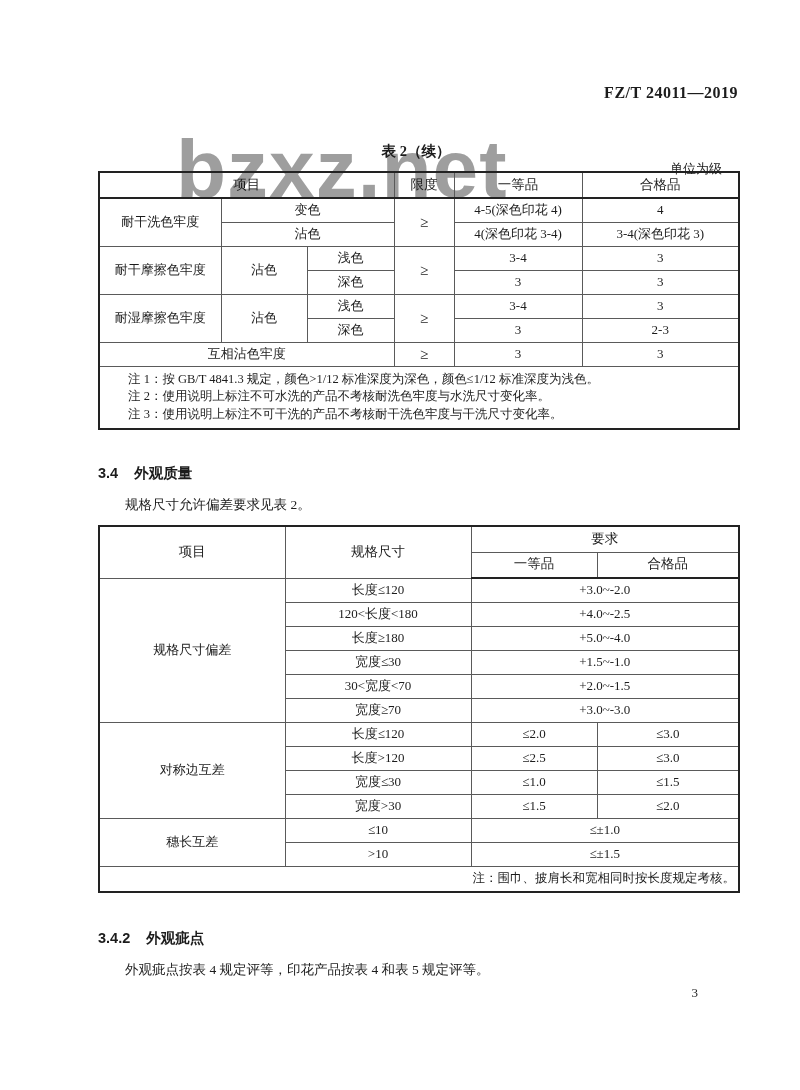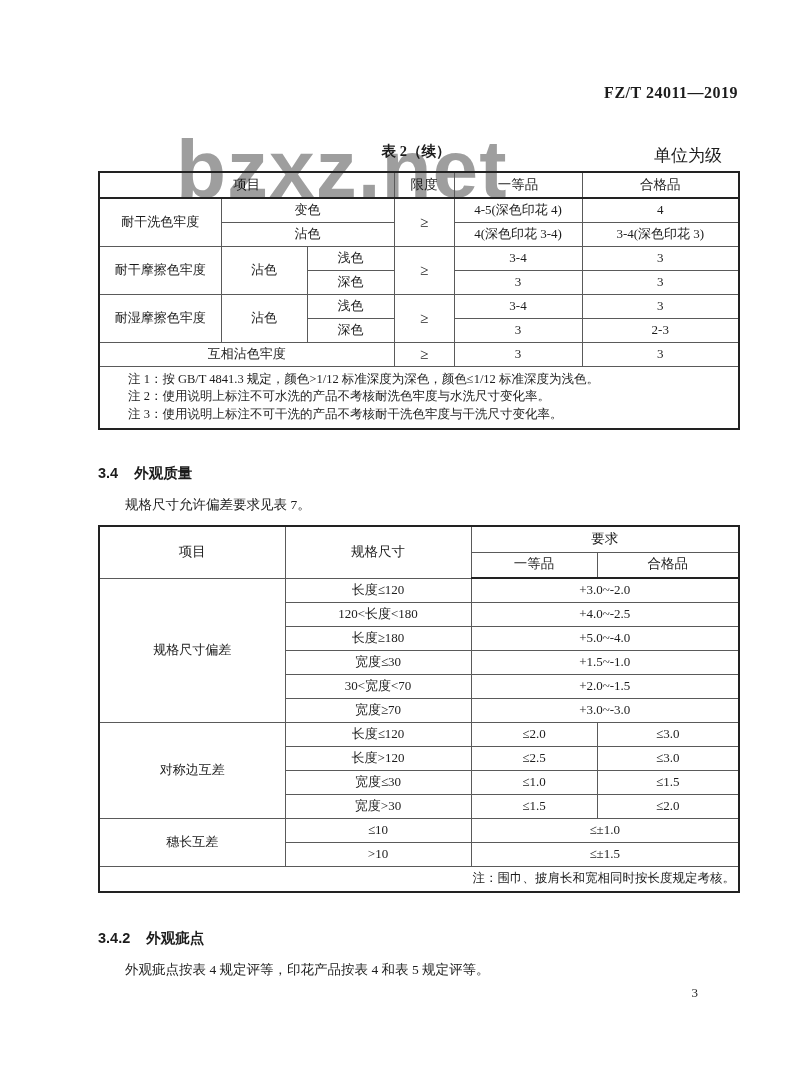--- a/index.html
+++ b/index.html
@@ -37,21 +37,21 @@
     font-weight: bold;
     font-size: 16px;
     letter-spacing: 0.5px;
   }
   .cap-row { position: relative; height: 18px; margin-top: 40px; }
   .cap-row .cap {
     position: absolute; left: 0; right: 4px;
     text-align: center; font-weight: bold; font-size: 14.5px;
   }
   .cap-row .unit {
-    position: absolute; right: 16px; top: 2px; font-size: 17px;
+    position: absolute; right: 16px; top: 18px; font-size: 13px;
   }
   table {
     border-collapse: collapse;
     table-layout: fixed;
     width: 640px;
     margin-top: 11px;
     background: transparent;
   }
   td {
     border: 1px solid #5a5a5a;
@@ -173,21 +173,21 @@
         </td>
       </tr>
     </tbody>
   </table>
 
   <div class="heading">
     <span class="num">3.4</span><span>外观质量</span>
   </div>
 
 
-  <div class="para">规格尺寸允许偏差要求见表 7。</div>
+  <div class="para">规格尺寸允许偏差要求见表 2。</div>
 
 
   <table class="bordered">
     <colgroup>
       <col style="width:186px">
         <col style="width:186px">
         <col style="width:126px">
         <col style="width:142px">
     </colgroup>
     <tbody>

